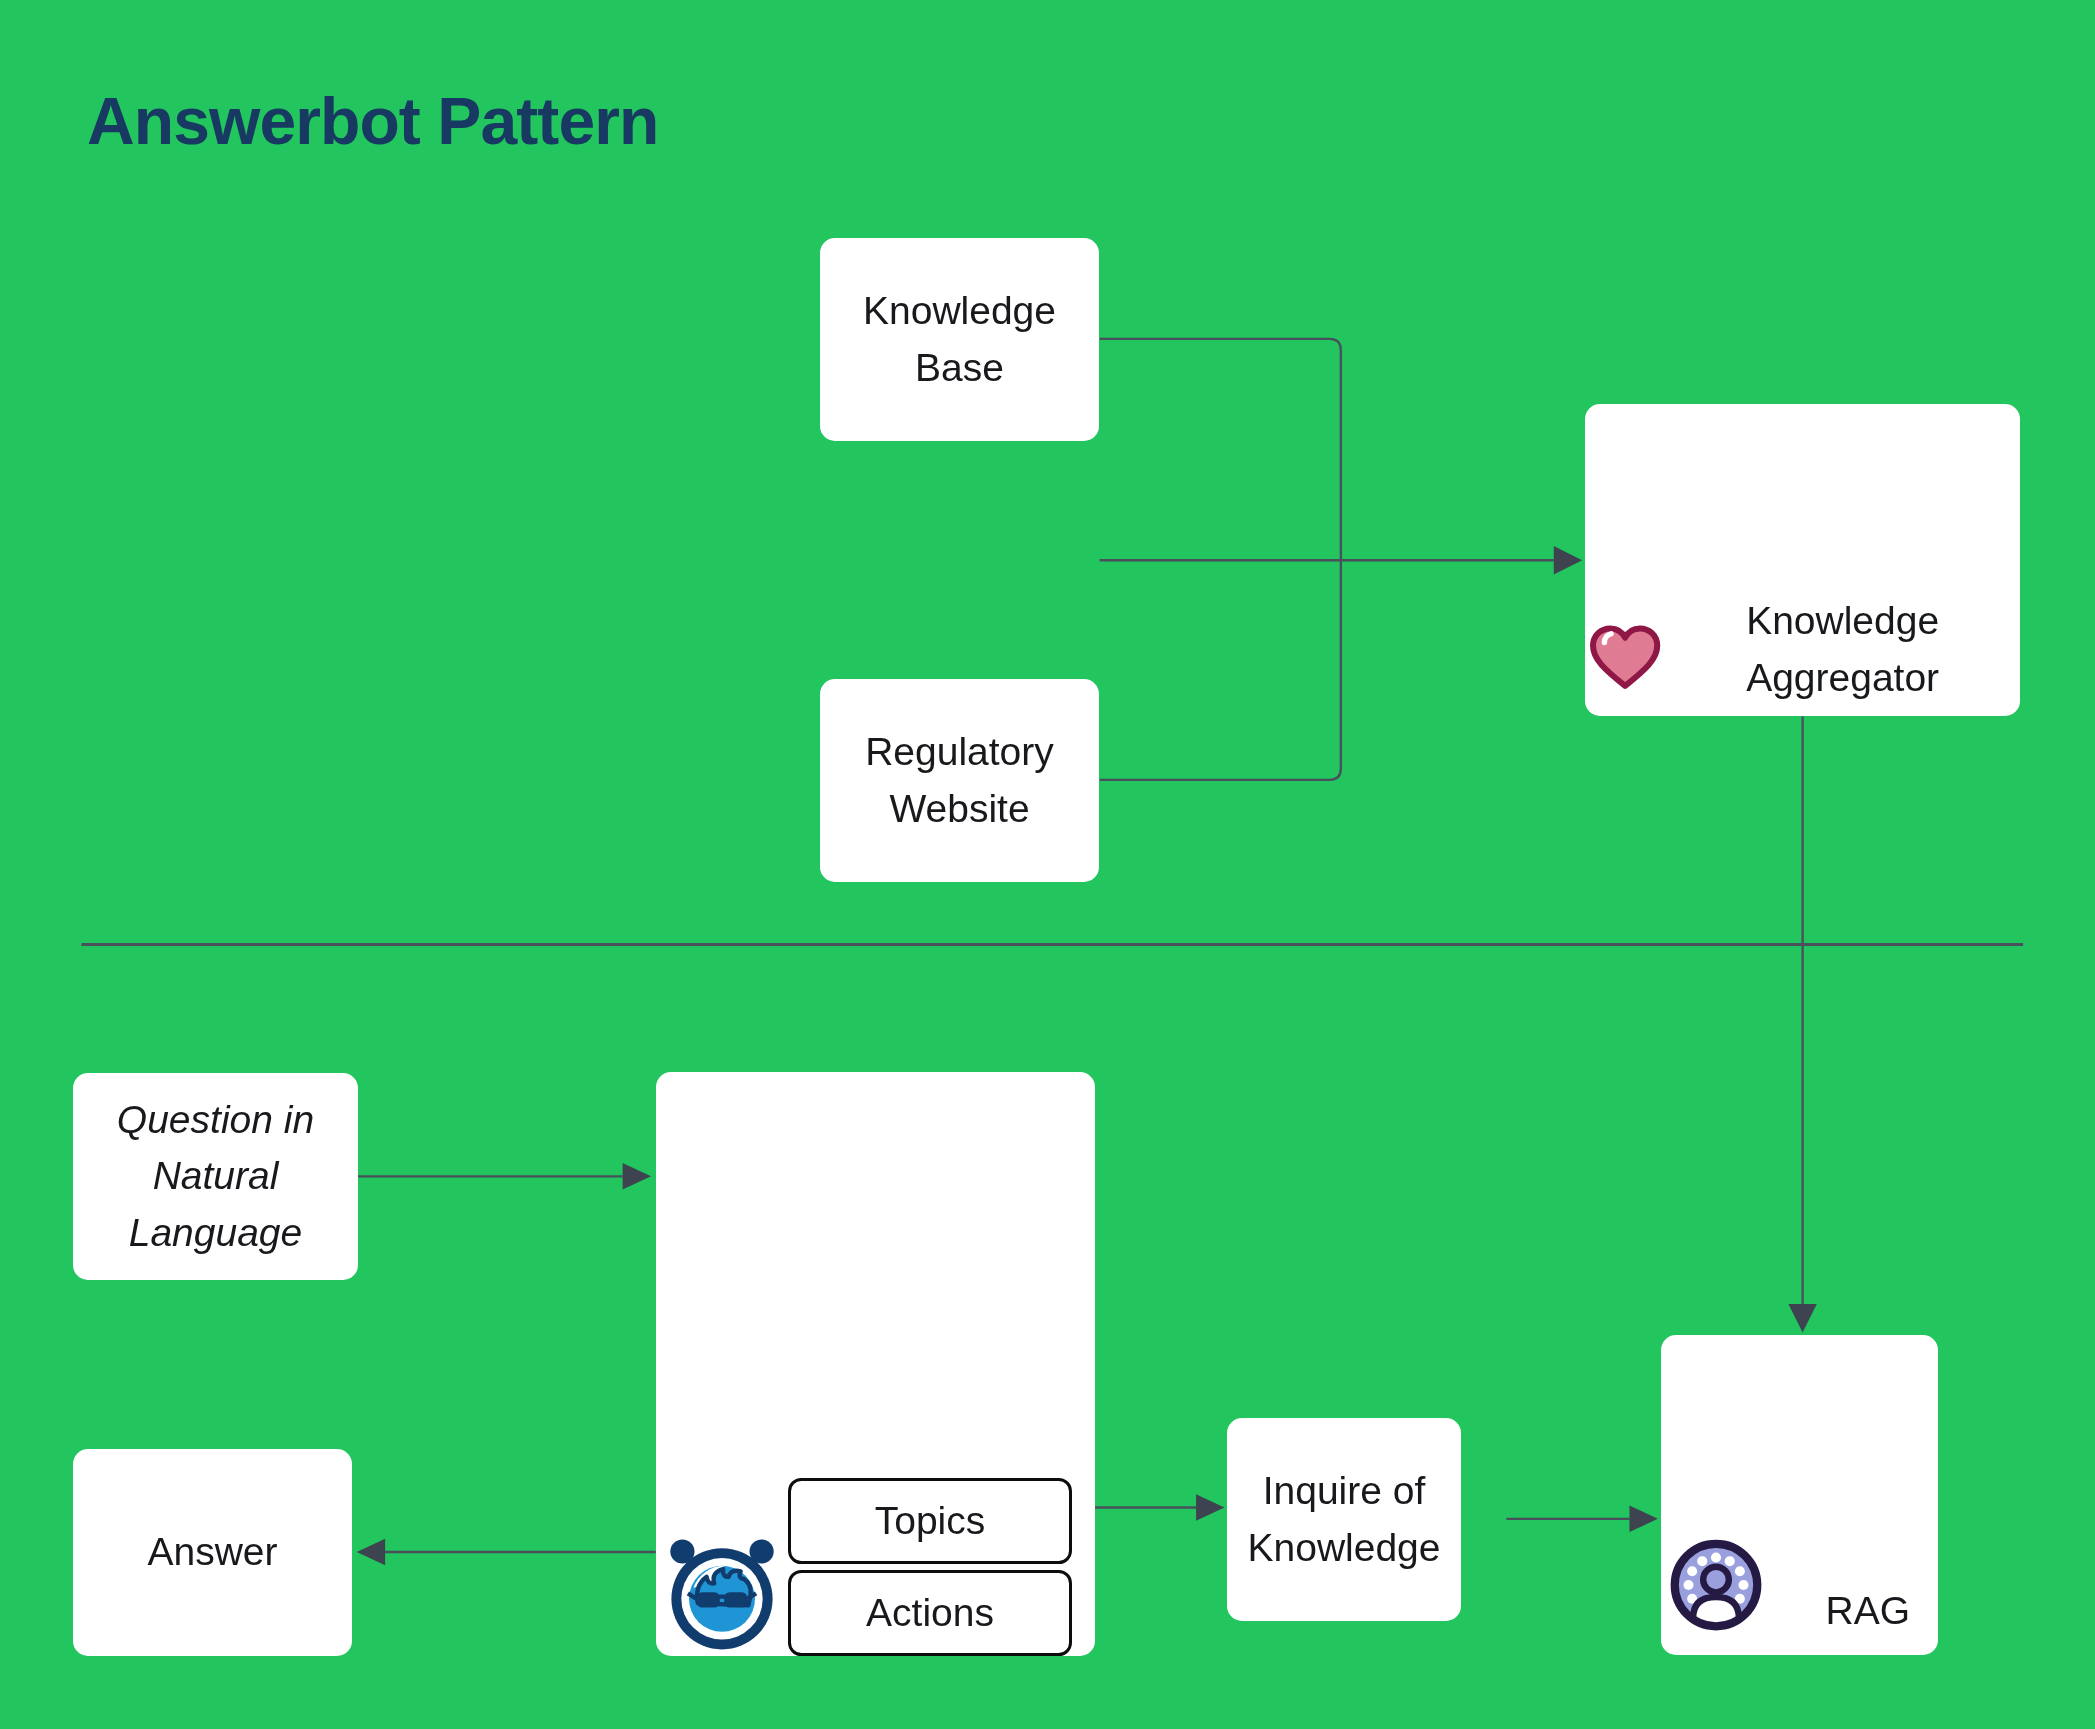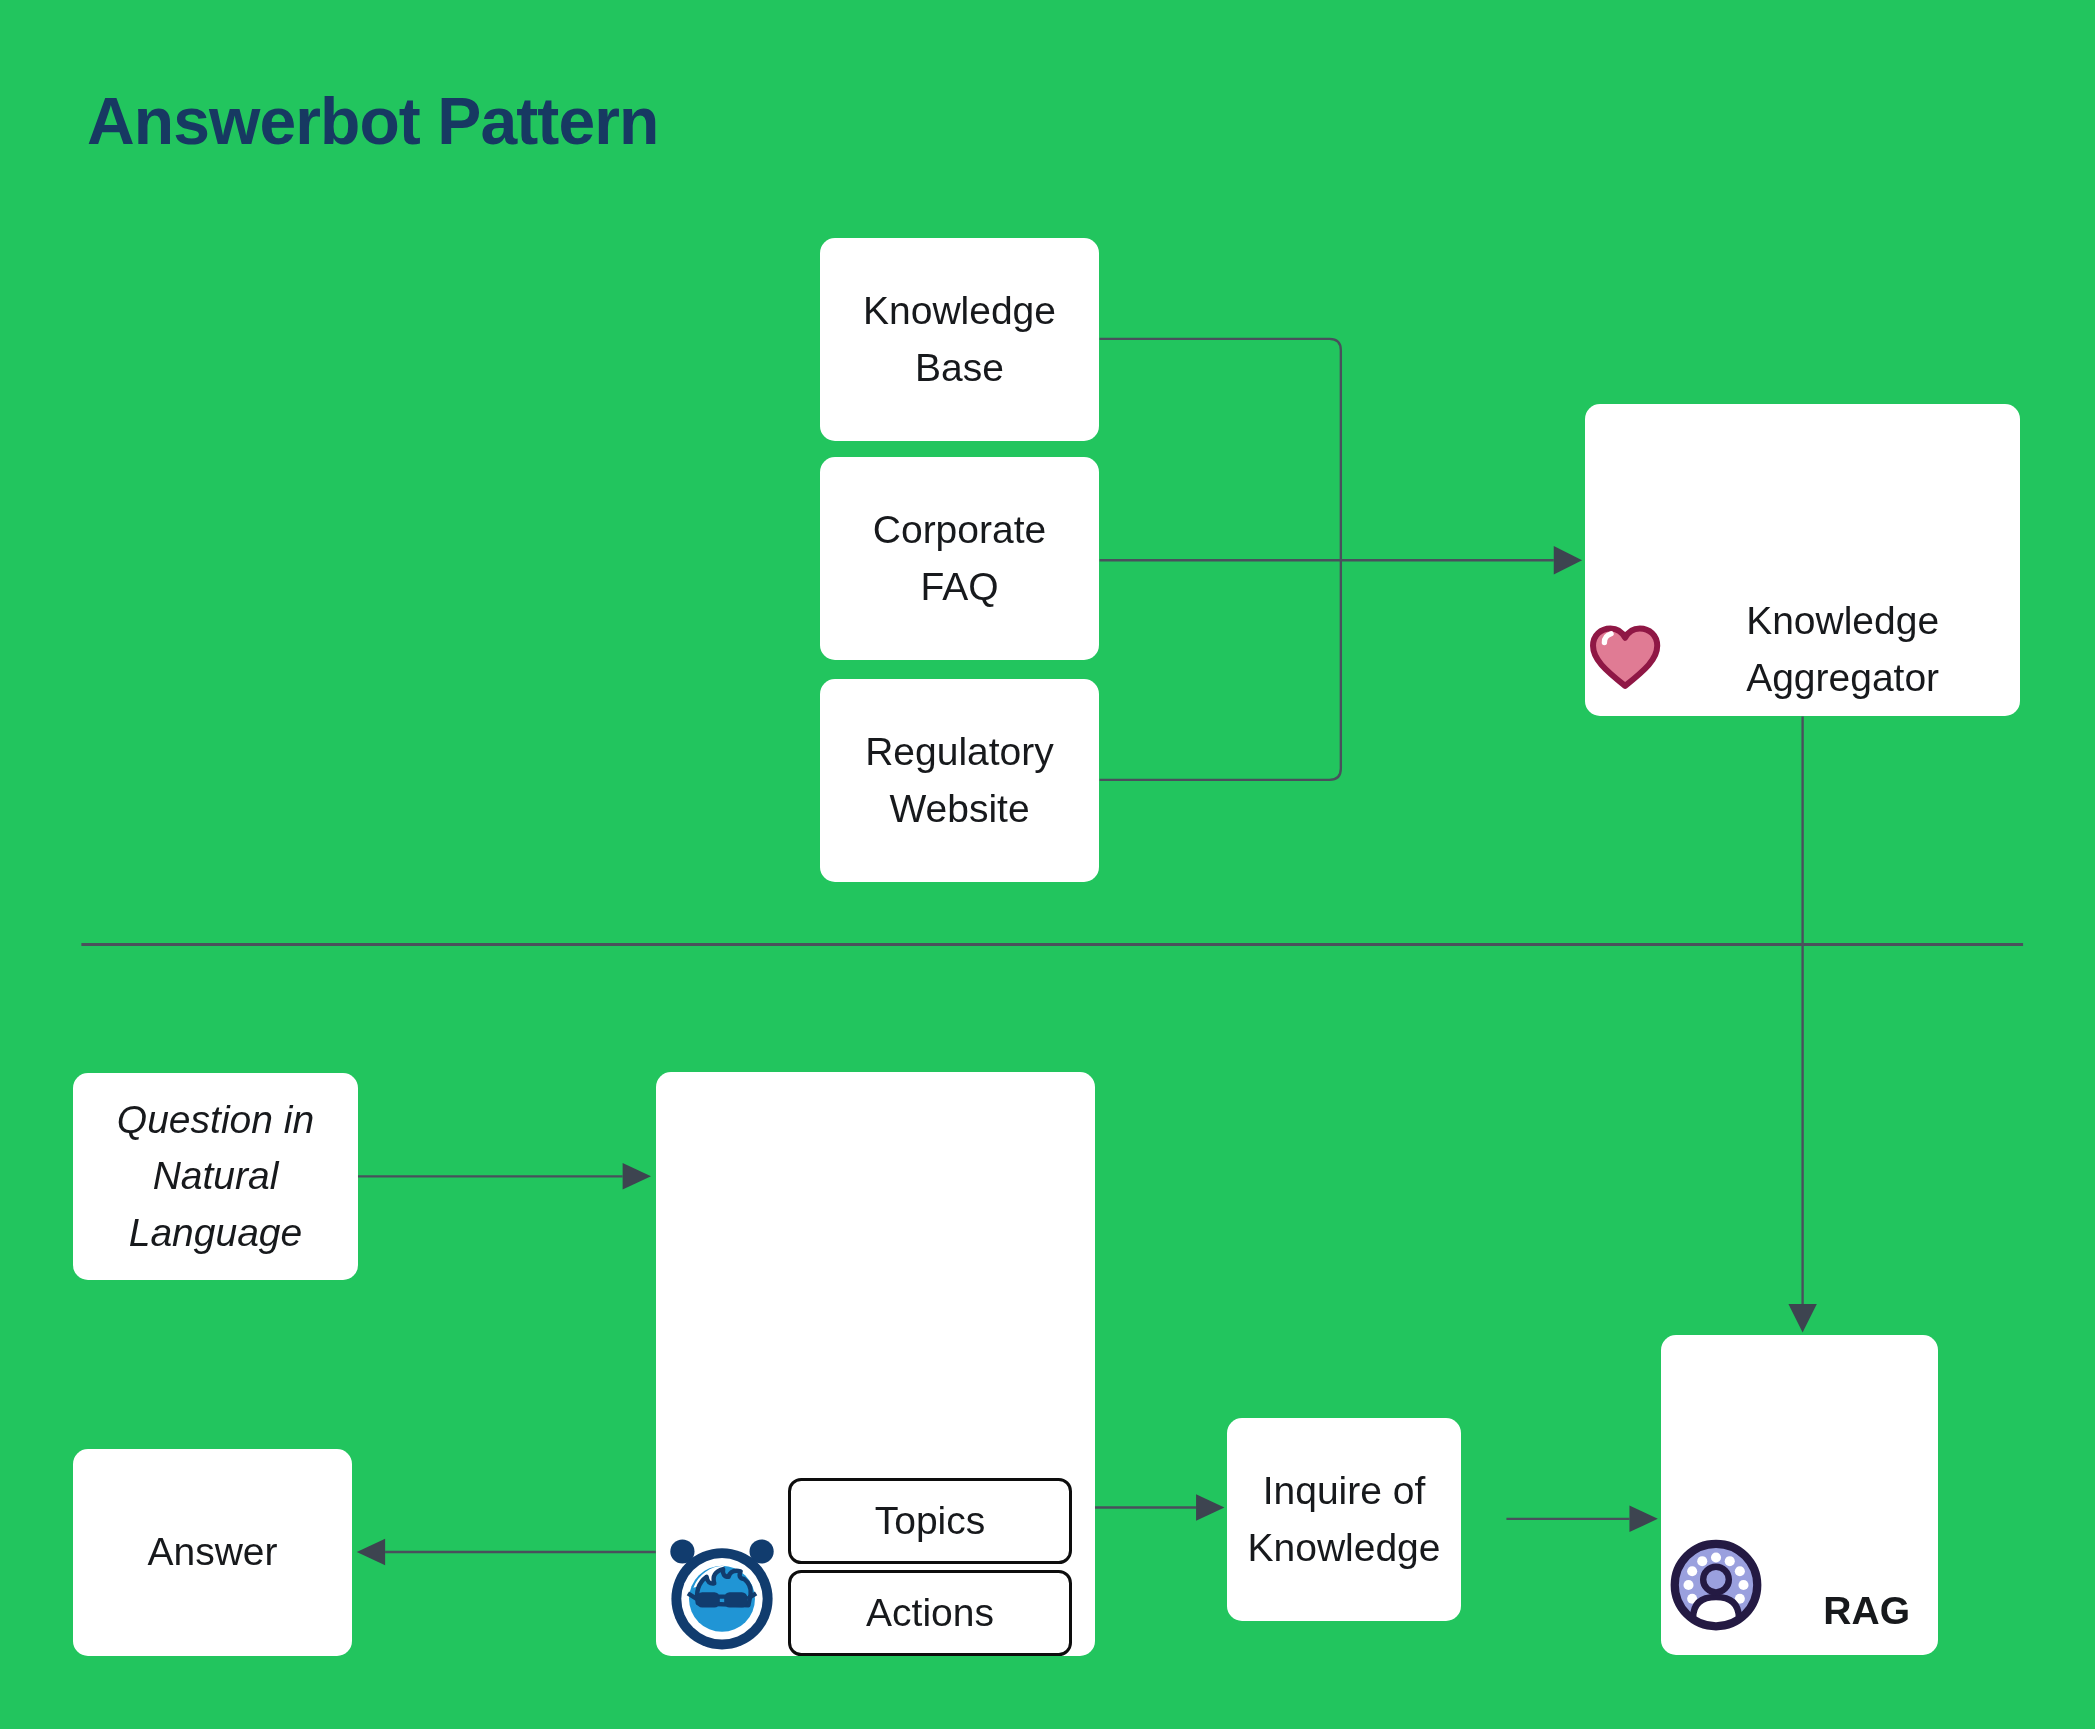--- a/index.html
+++ b/index.html
@@ -13,21 +13,21 @@
   }
   svg.connectors{position:absolute;left:0;top:0;}
   .node{
     position:absolute;background:#ffffff;border-radius:15px;
     display:flex;align-items:center;justify-content:center;text-align:center;
     color:#17191c;font-size:39px;line-height:1.45;
   }
   .node .lbl{padding:0 28px;}
   .node-col{flex-direction:row;justify-content:space-between;align-items:flex-end;}
   .agg{padding:44px 0 9.5px 0;box-sizing:border-box;}
-  .ragbox{padding:57px 0 15px 0;box-sizing:border-box;font-weight:bold;}
+  .ragbox{padding:57px 0 15px 0;box-sizing:border-box;}
   .botbox{justify-content:flex-start;padding-top:34px;box-sizing:border-box;}
   .inner-stack{margin-top:59px;display:flex;flex-direction:column;gap:5.7px;align-items:center;}
   .inner-box{
     width:278px;height:80px;background:#fff;border:3.3px solid #0d0d0d;border-radius:13.2px;
     display:flex;align-items:center;justify-content:center;font-size:39px;color:#17191c;
   }
 </style>
 </head>
 <body>
 
@@ -61,23 +61,20 @@
       <polygon points="407,1626 377,1640 407,1654"></polygon>
       <polygon points="1264,1579 1294,1593 1264,1607"></polygon>
       <polygon points="1722,1591 1752,1605 1722,1619"></polygon>
     </g>
   </svg>
 
   <div class="node" style="left:820px;top:238px;width:279px;height:203px;">
     <div class="lbl">Knowledge Base</div>
   </div>
 
-  <div class="node" style="left:820px;top:457px;width:279px;height:203px;">
-    <div class="lbl">Corporate FAQ</div>
-  </div>
 
   <div class="node" style="left:820px;top:679px;width:279px;height:203px;">
     <div class="lbl">Regulatory Website</div>
   </div>
 
   <div class="node node-col agg" style="left:1585px;top:404px;width:435px;height:312px;">
     <svg width="106" height="97" viewBox="0 0 120 110">
       <path d="M60,96 C30,72 12,56 12,36 C12,20 24,10 38,10 C48,10 56,16 60,24 C64,16 72,10 82,10 C96,10 108,20 108,36 C108,56 90,72 60,96 Z" fill="#e07b94" stroke="#8f1745" stroke-width="9" stroke-linejoin="round"></path>
       <path d="M29,31 Q29,21 39,18" stroke="#ffffff" stroke-width="8" stroke-linecap="round" fill="none"></path>
     </svg>

